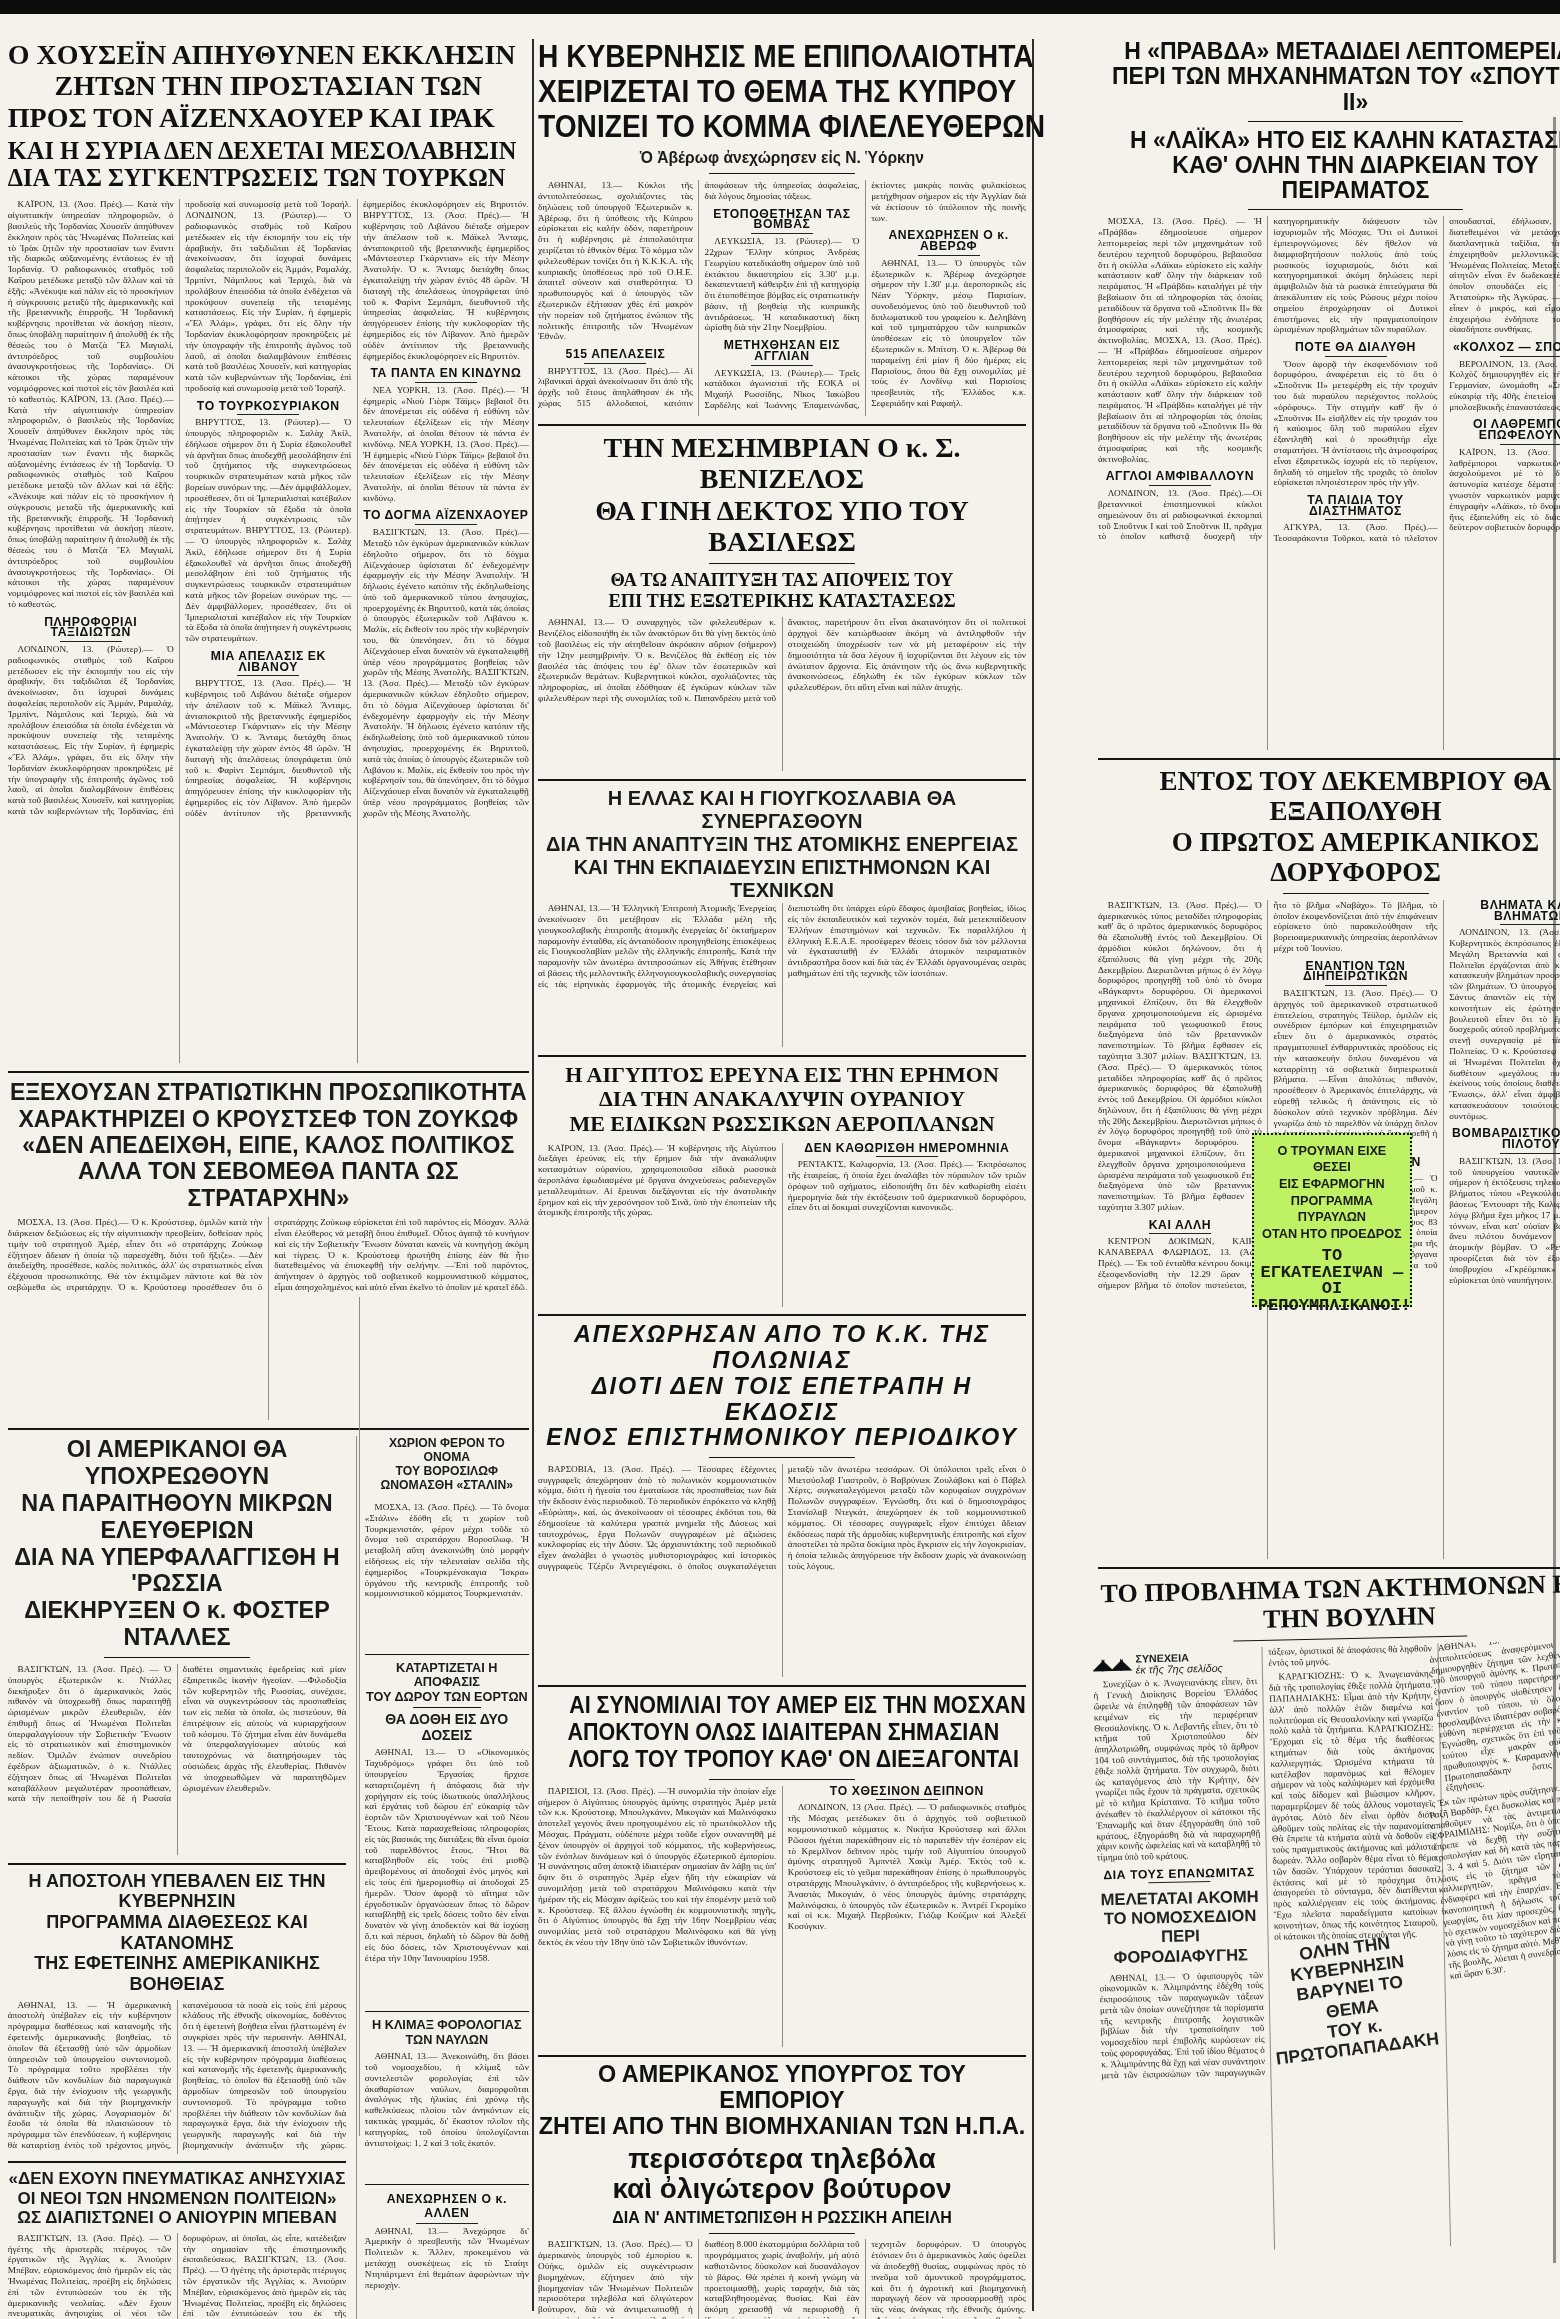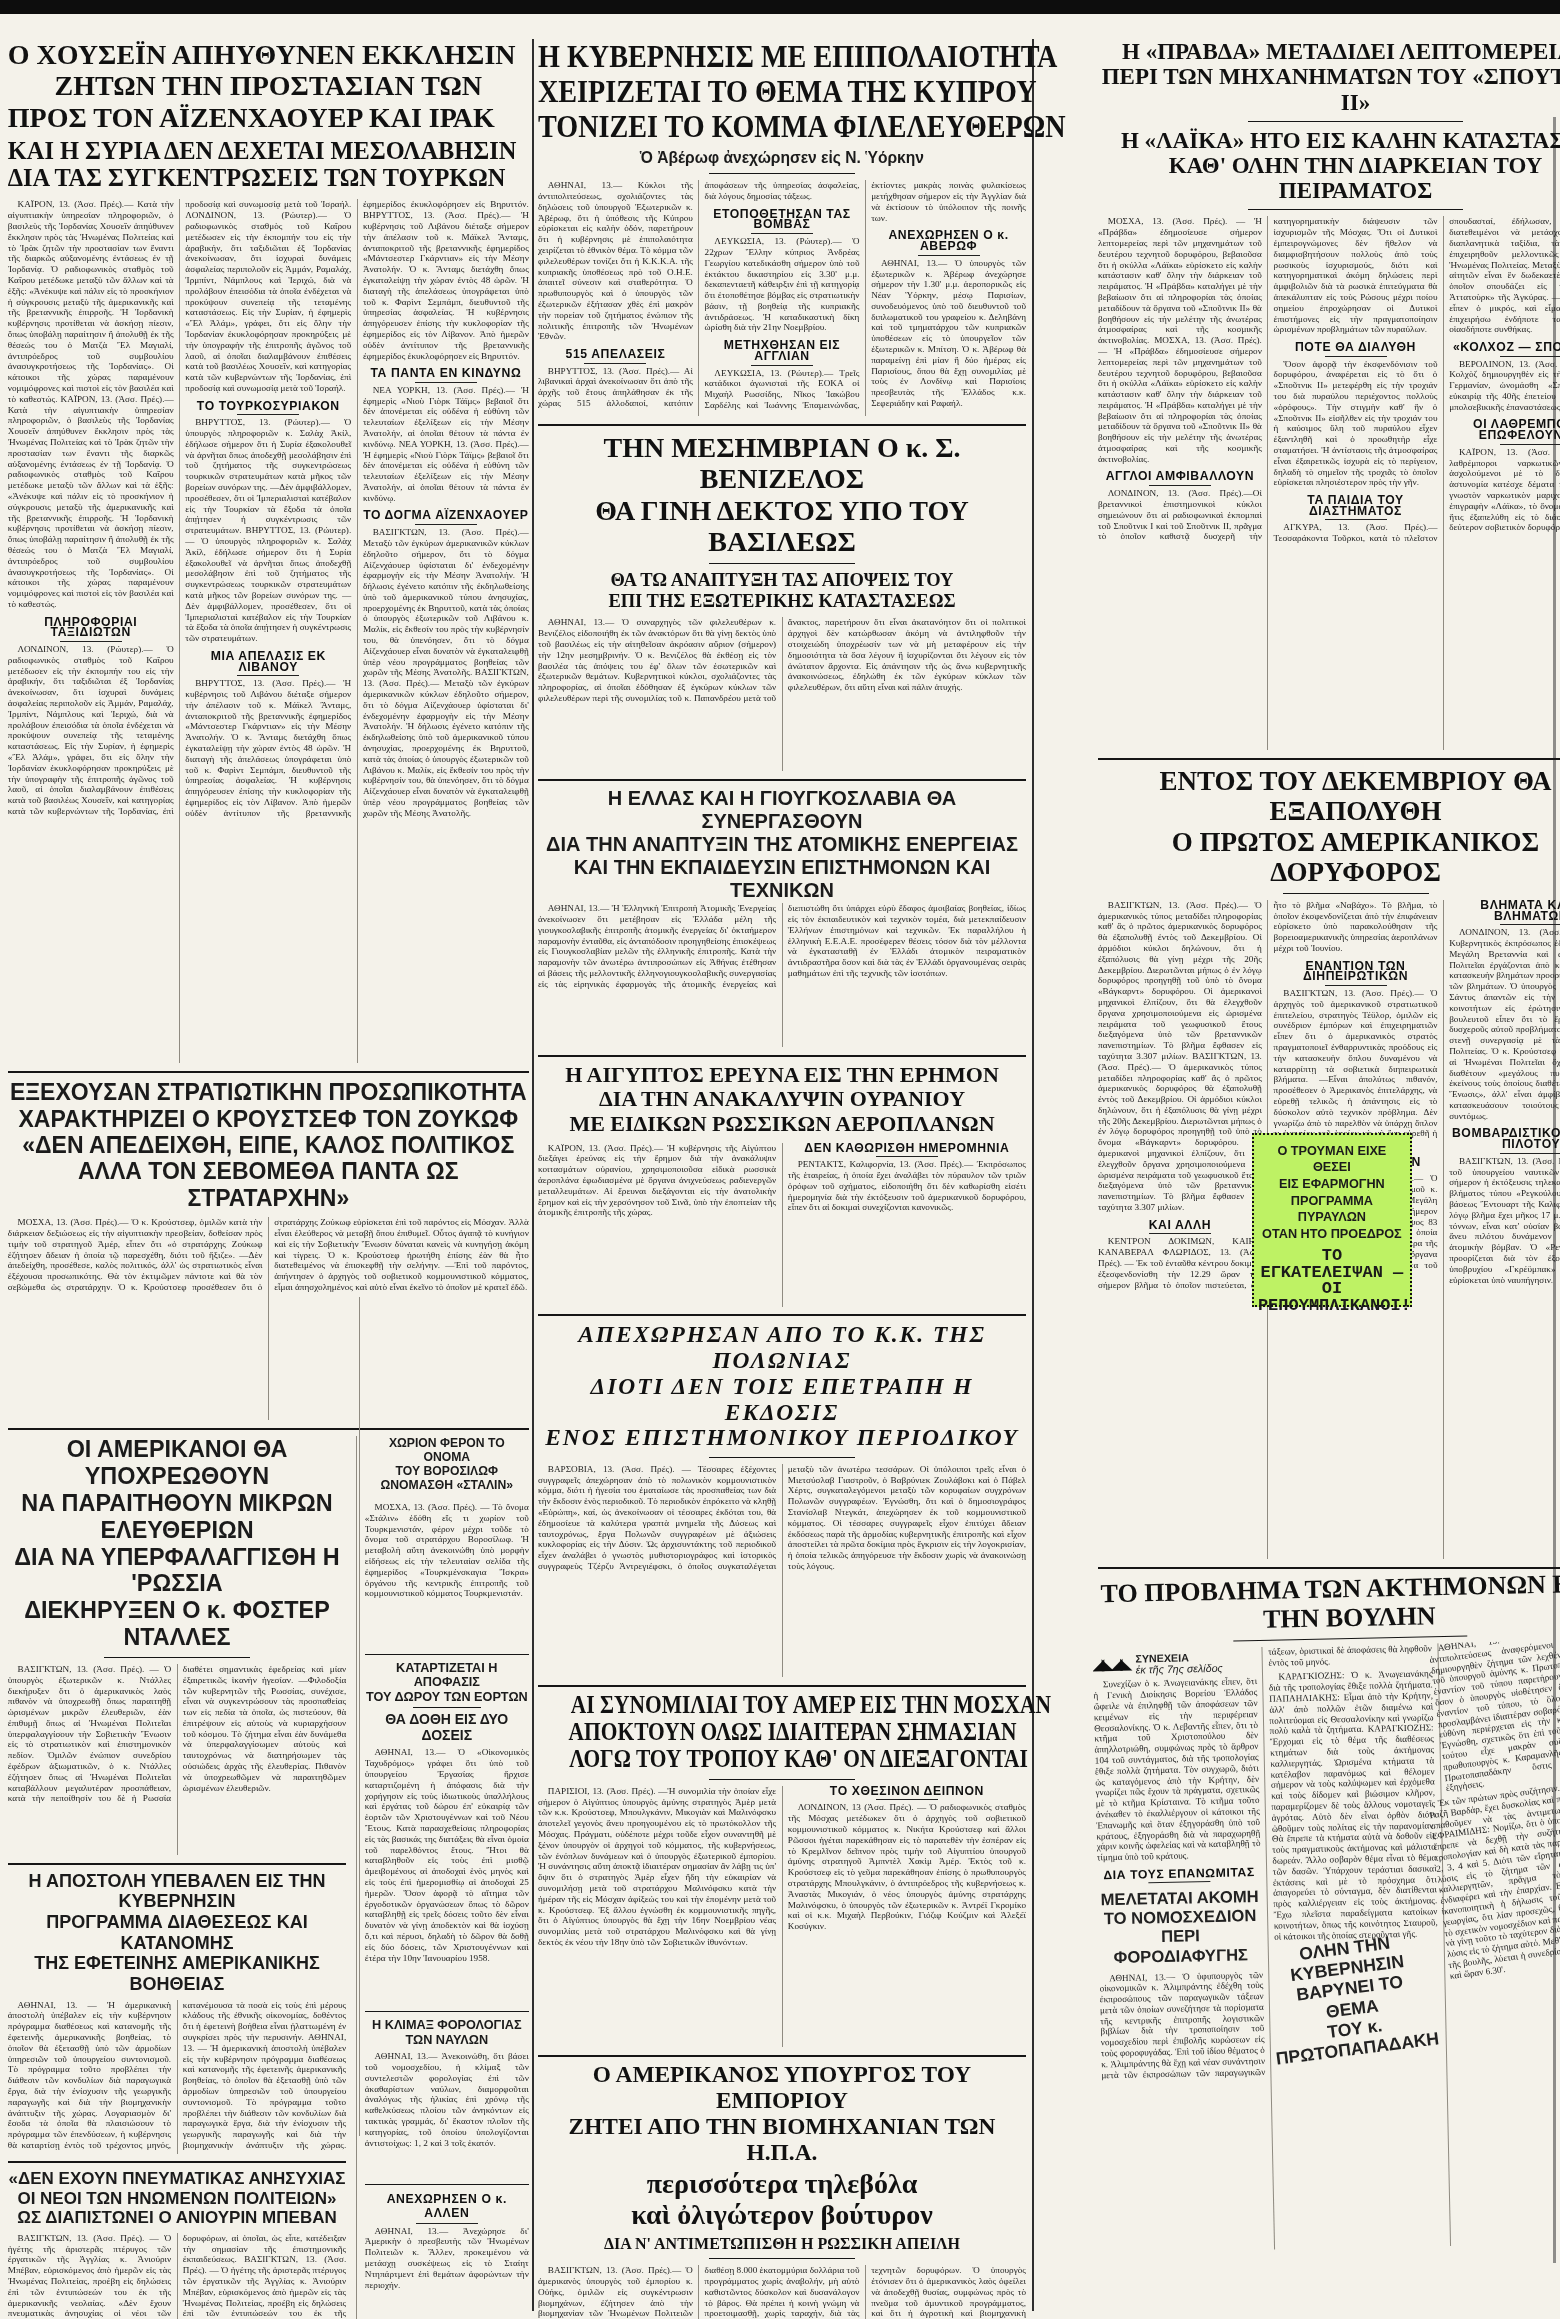--- a/index.html
+++ b/index.html
@@ -7,21 +7,21 @@
        background:#f4f2ea;color:#1b1b1b;font-family:"Liberation Serif",serif;}
   .topbar{position:absolute;left:0;top:0;width:1560px;height:13.7px;background:#0d0d0d;}
   .edge{position:absolute;right:3.9px;top:117px;width:2.9px;height:2146px;background:#3a3a3a;opacity:.55;}
   .vrule{position:absolute;top:39px;width:2px;height:2272px;background:#2e2e2e;}
   .band{position:absolute;top:39px;}
   .band-left{left:7.8px;width:521px;}
   .band-mid{left:538px;width:488px;}
   .band-right{left:1098px;width:515px;}
   
   .hl-serif{font-family:"Liberation Serif",serif;font-weight:bold;color:#111;line-height:1.12;}
-  .hl-sans{font-family:Liberation Serif, serif;font-weight:bold;color:#111;line-height:1.1;}
+  .hl-sans{font-family:Liberation Sans, sans-serif;font-weight:bold;color:#111;line-height:1.1;}
   .cond{display:inline-block;transform:scaleX(.88);transform-origin:left center;white-space:nowrap;}
   .ctr{text-align:center;}
   .hrule{border:0;border-top:2px solid #161616;margin:5.9px auto;}
   .hrule.thin{border-top-width:1px;}
   .hrule.short{width:146px;}
   .subhead{font-family:"Liberation Sans",sans-serif;font-weight:bold;font-size:12.2px;
            letter-spacing:0.6px;text-align:center;margin:6.8px 0 2px;color:#101010;break-inside:avoid;}
   .subhead::after{content:"";display:block;width:62px;margin:2.9px auto 2px;border-top:1.5px solid #222;}
   .deck{font-family:"Liberation Sans",sans-serif;font-weight:bold;text-align:center;}
   

